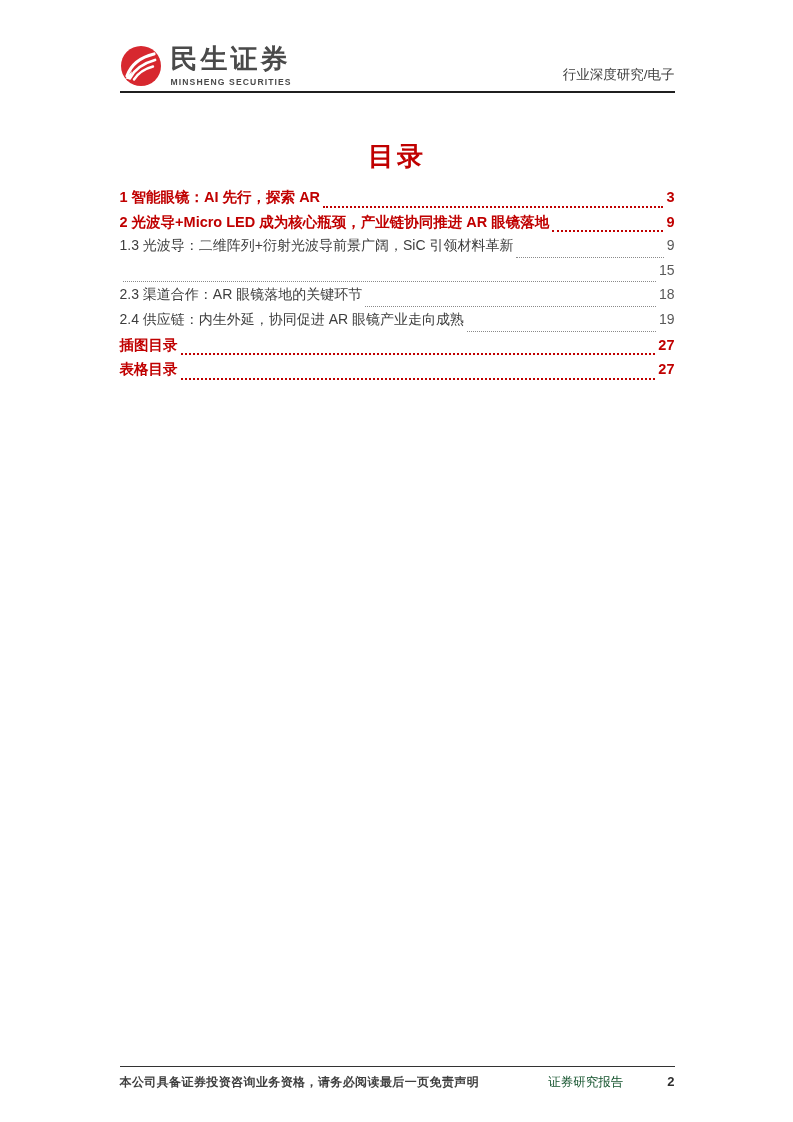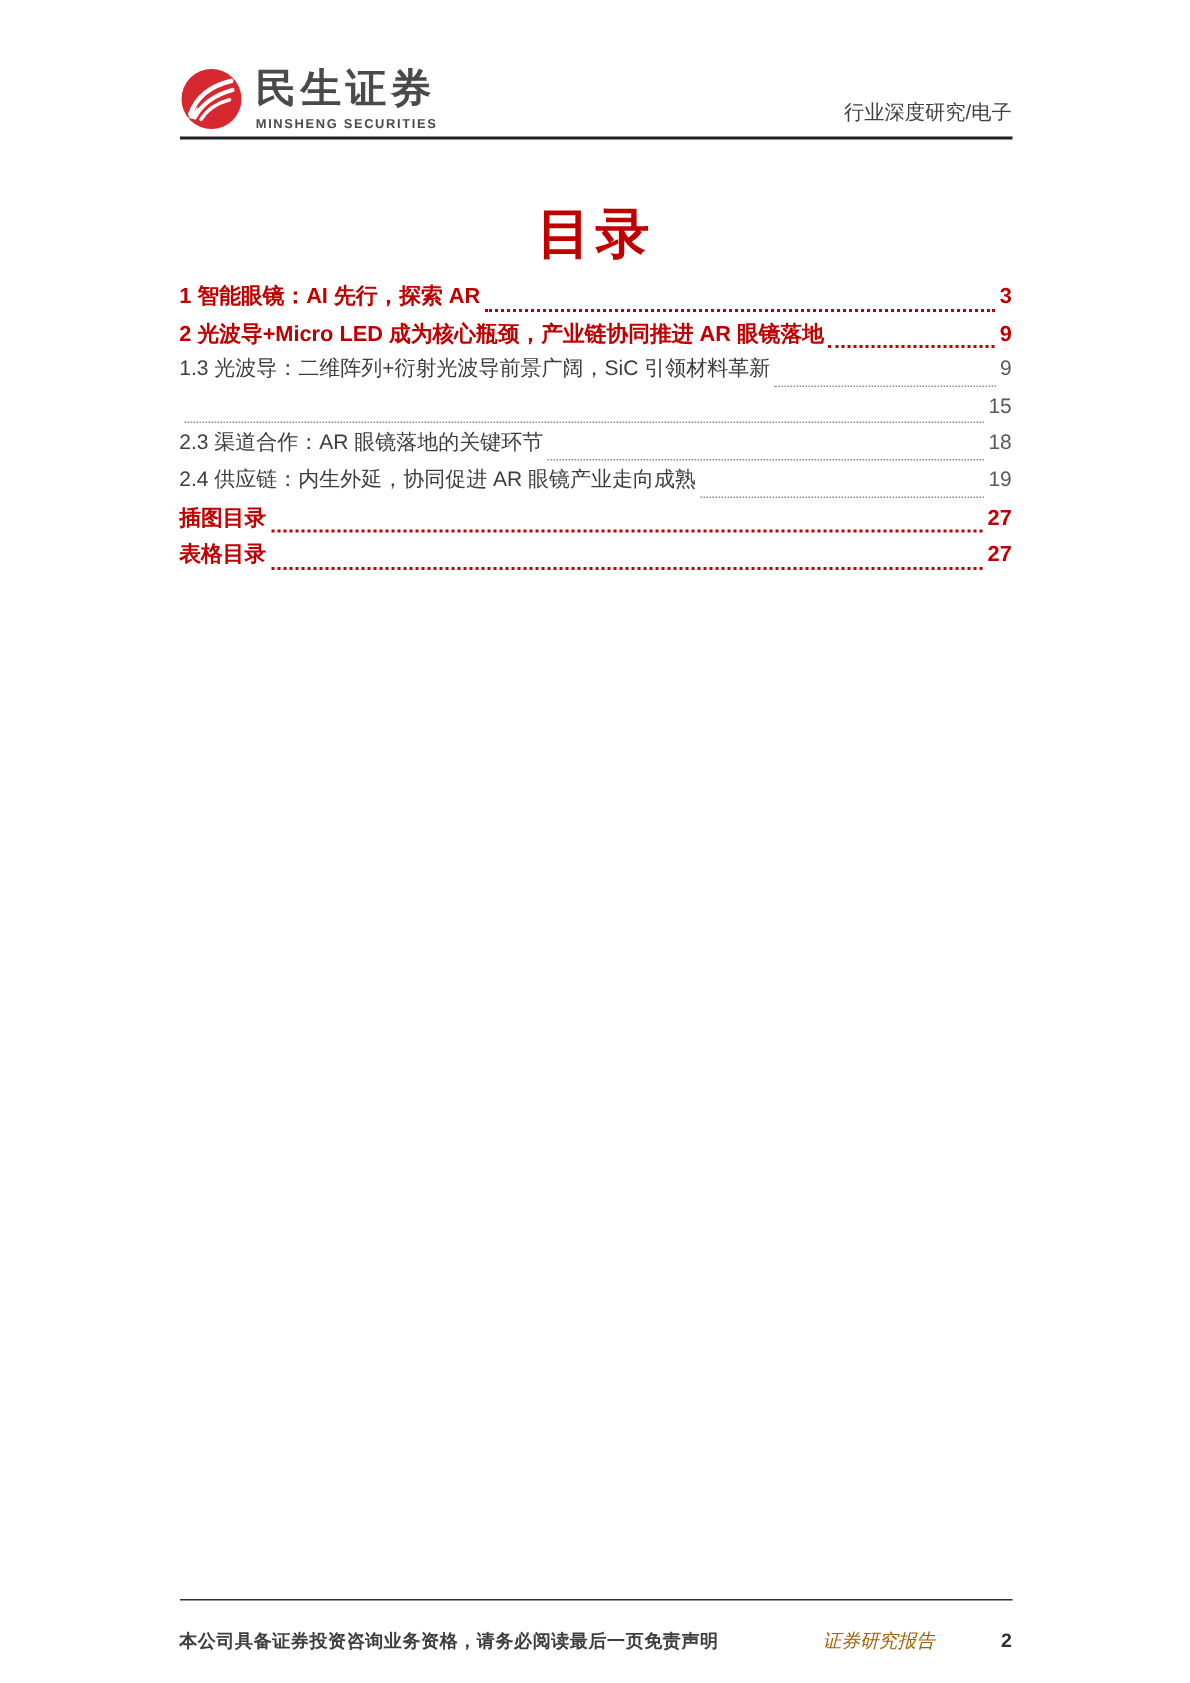--- a/index.html
+++ b/index.html
@@ -26,21 +26,21 @@
     font-size:8.6px; font-weight:bold; color:#4a4a4a;
     letter-spacing:1.1px; margin-top:2px;
   }
   .header-category {
     font-size:13.5px; color:#3f3f3f; padding-bottom:7px;
   }
   
   .content { position:absolute; top:94px; left:46px; right:45px; }
   .page-title {
     margin-top:42px; text-align:center;
-    font-size:36px; line-height:40px; font-weight:bold;
+    font-size:26px; line-height:40px; font-weight:bold;
     color:#C00000; letter-spacing:3px;
   }
   .toc-list { margin-top:12px; }
   .toc-row {
     display:flex; align-items:baseline; height:24.6px;
     cursor:pointer;
   }
   .toc-row.l1 { color:#C00000; font-weight:bold; font-size:14.5px; }
   .toc-row.l2 { color:#3d3d3d; font-weight:normal; font-size:14px; }
   .toc-label { white-space:nowrap; }
@@ -48,28 +48,28 @@
     flex:1; margin:0 3px; align-self:flex-end; margin-bottom:5px;
   }
   .l1 .toc-leader { border-bottom:2px dotted #C00000; }
   .l2 .toc-leader { border-bottom:1.6px dotted #8a8a8a; margin-bottom:4px; }
   .toc-page { white-space:nowrap; }
   .l2 .toc-page { color:#595959; }
   
   .footer {
     position:absolute; left:46px; right:45px; top:1066px;
     border-top:1.6px solid #333;
-    padding-top:19px;
+    padding-top:7px;
     display:flex; justify-content:space-between; align-items:center;
   }
   .footer-left {
     font-size:12px; font-weight:bold; color:#3f3f3f; letter-spacing:0.4px;
   }
   .footer-right { display:flex; align-items:baseline; gap:44px; }
-  .footer-report-type { font-size:12.5px; color:#a16207;font-style:italic; }
+  .footer-report-type { font-size:12.5px; color:#14532d; }
   .footer-pagenum { font-size:13px; font-weight:bold; color:#2e2e2e; }
 </style>
 </head>
 <body>
 
 <div class="page">
 
   <div class="header">
     <div class="brand">
       <svg class="brand-logo" viewBox="0 0 42 42" xmlns="http://www.w3.org/2000/svg">

